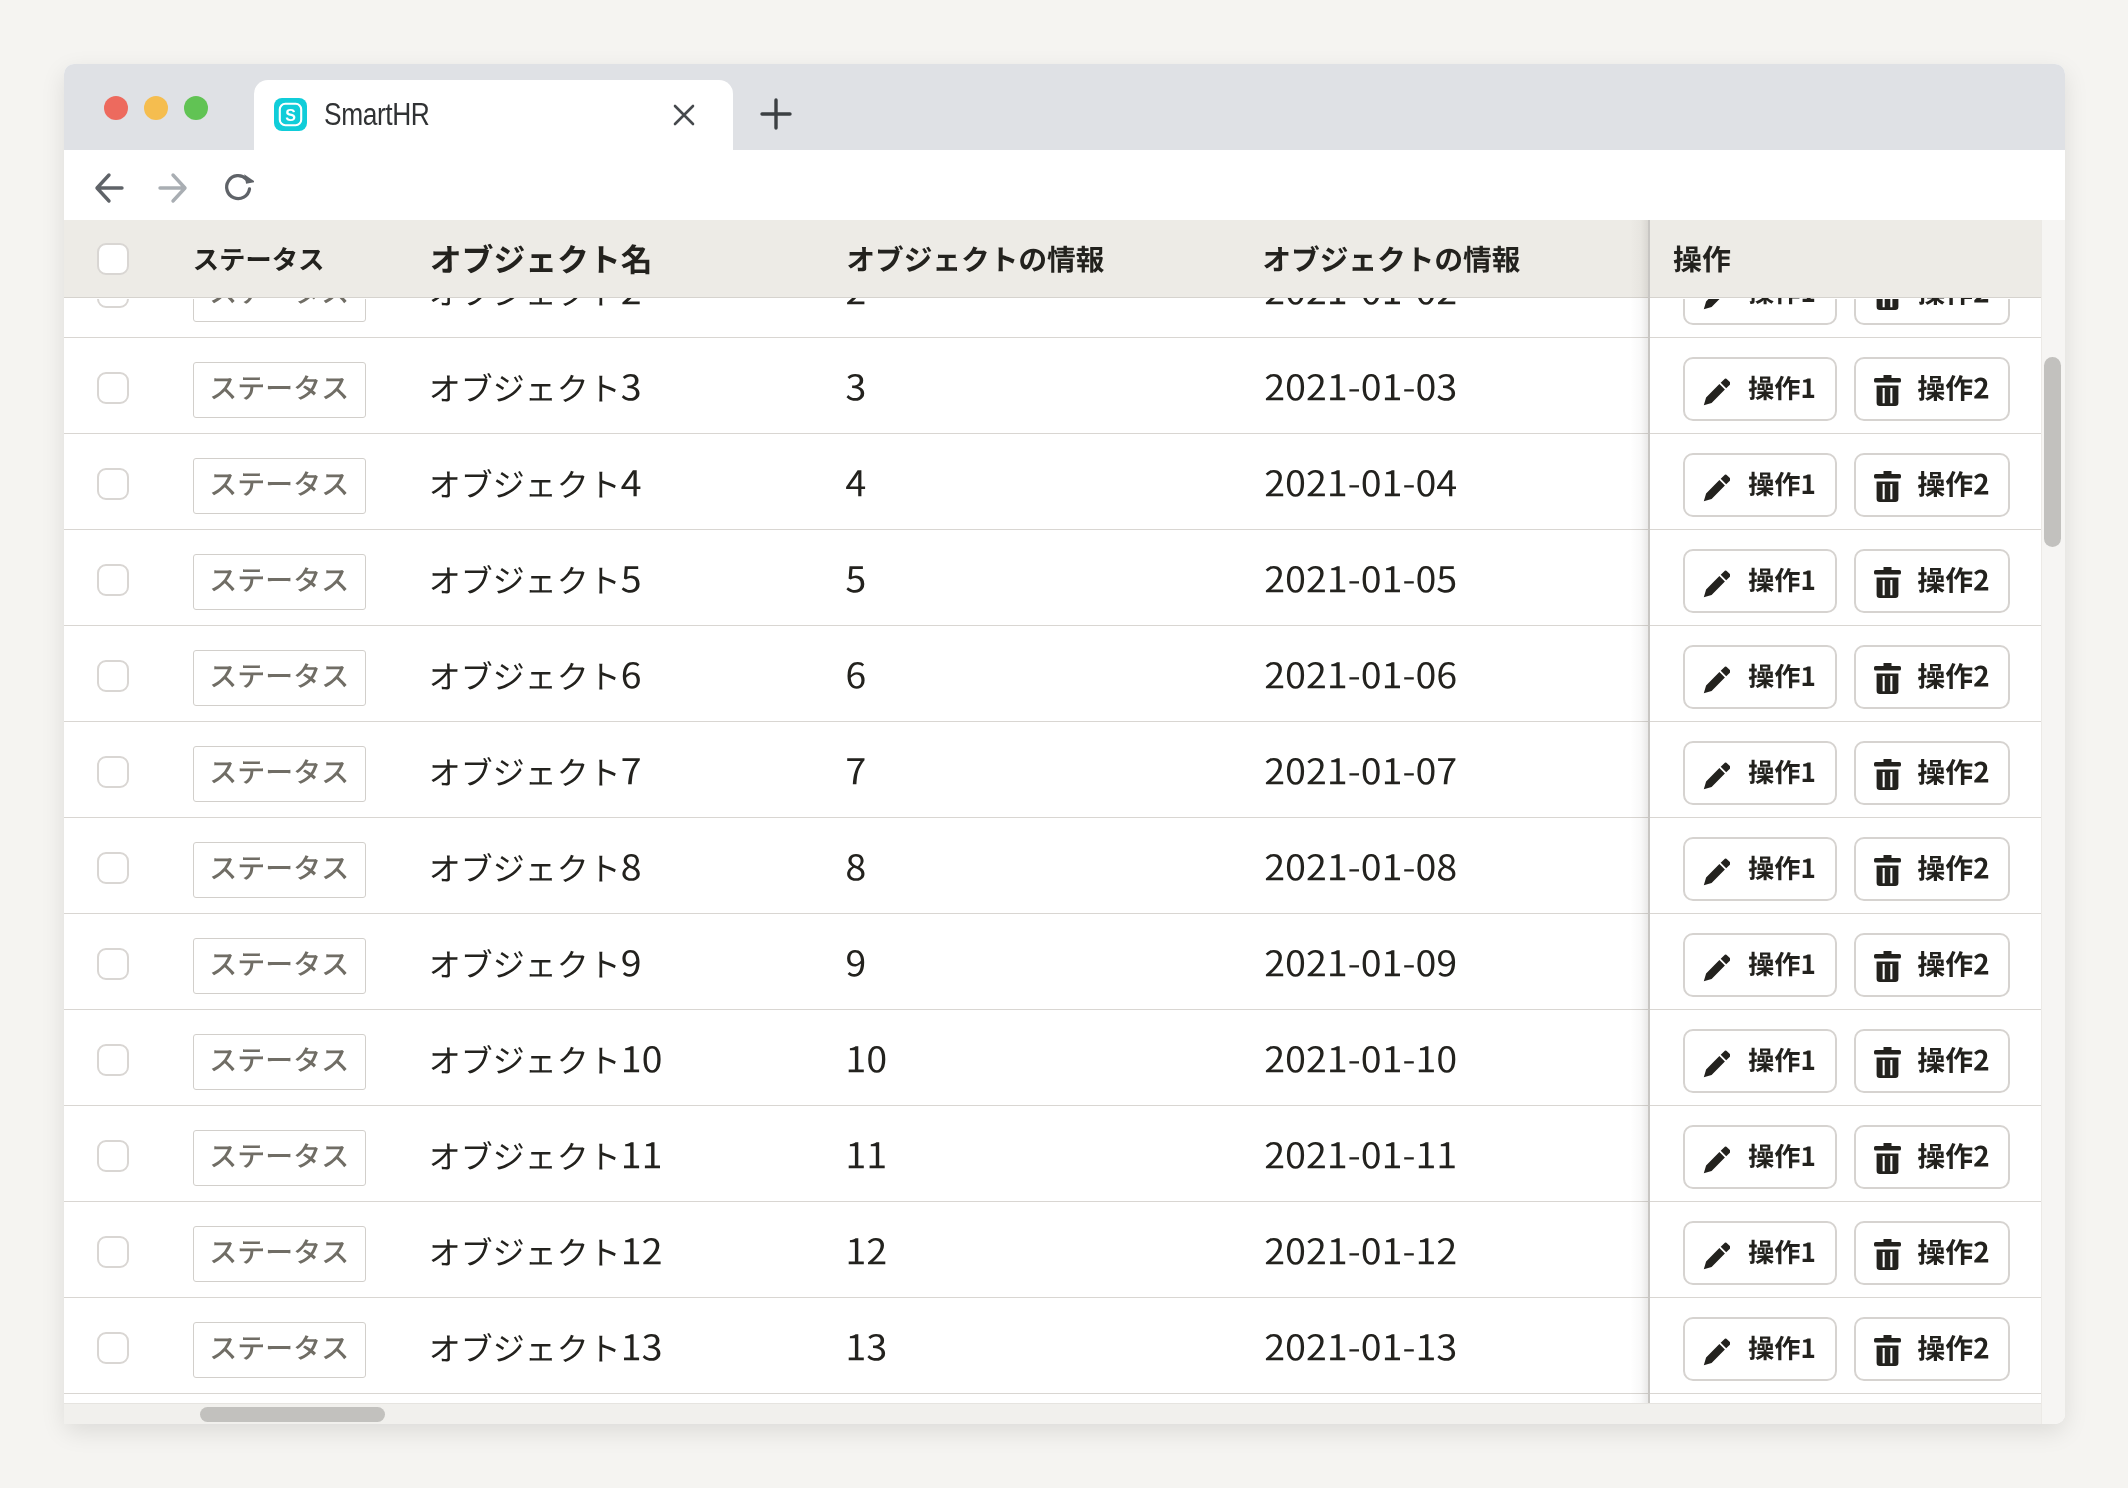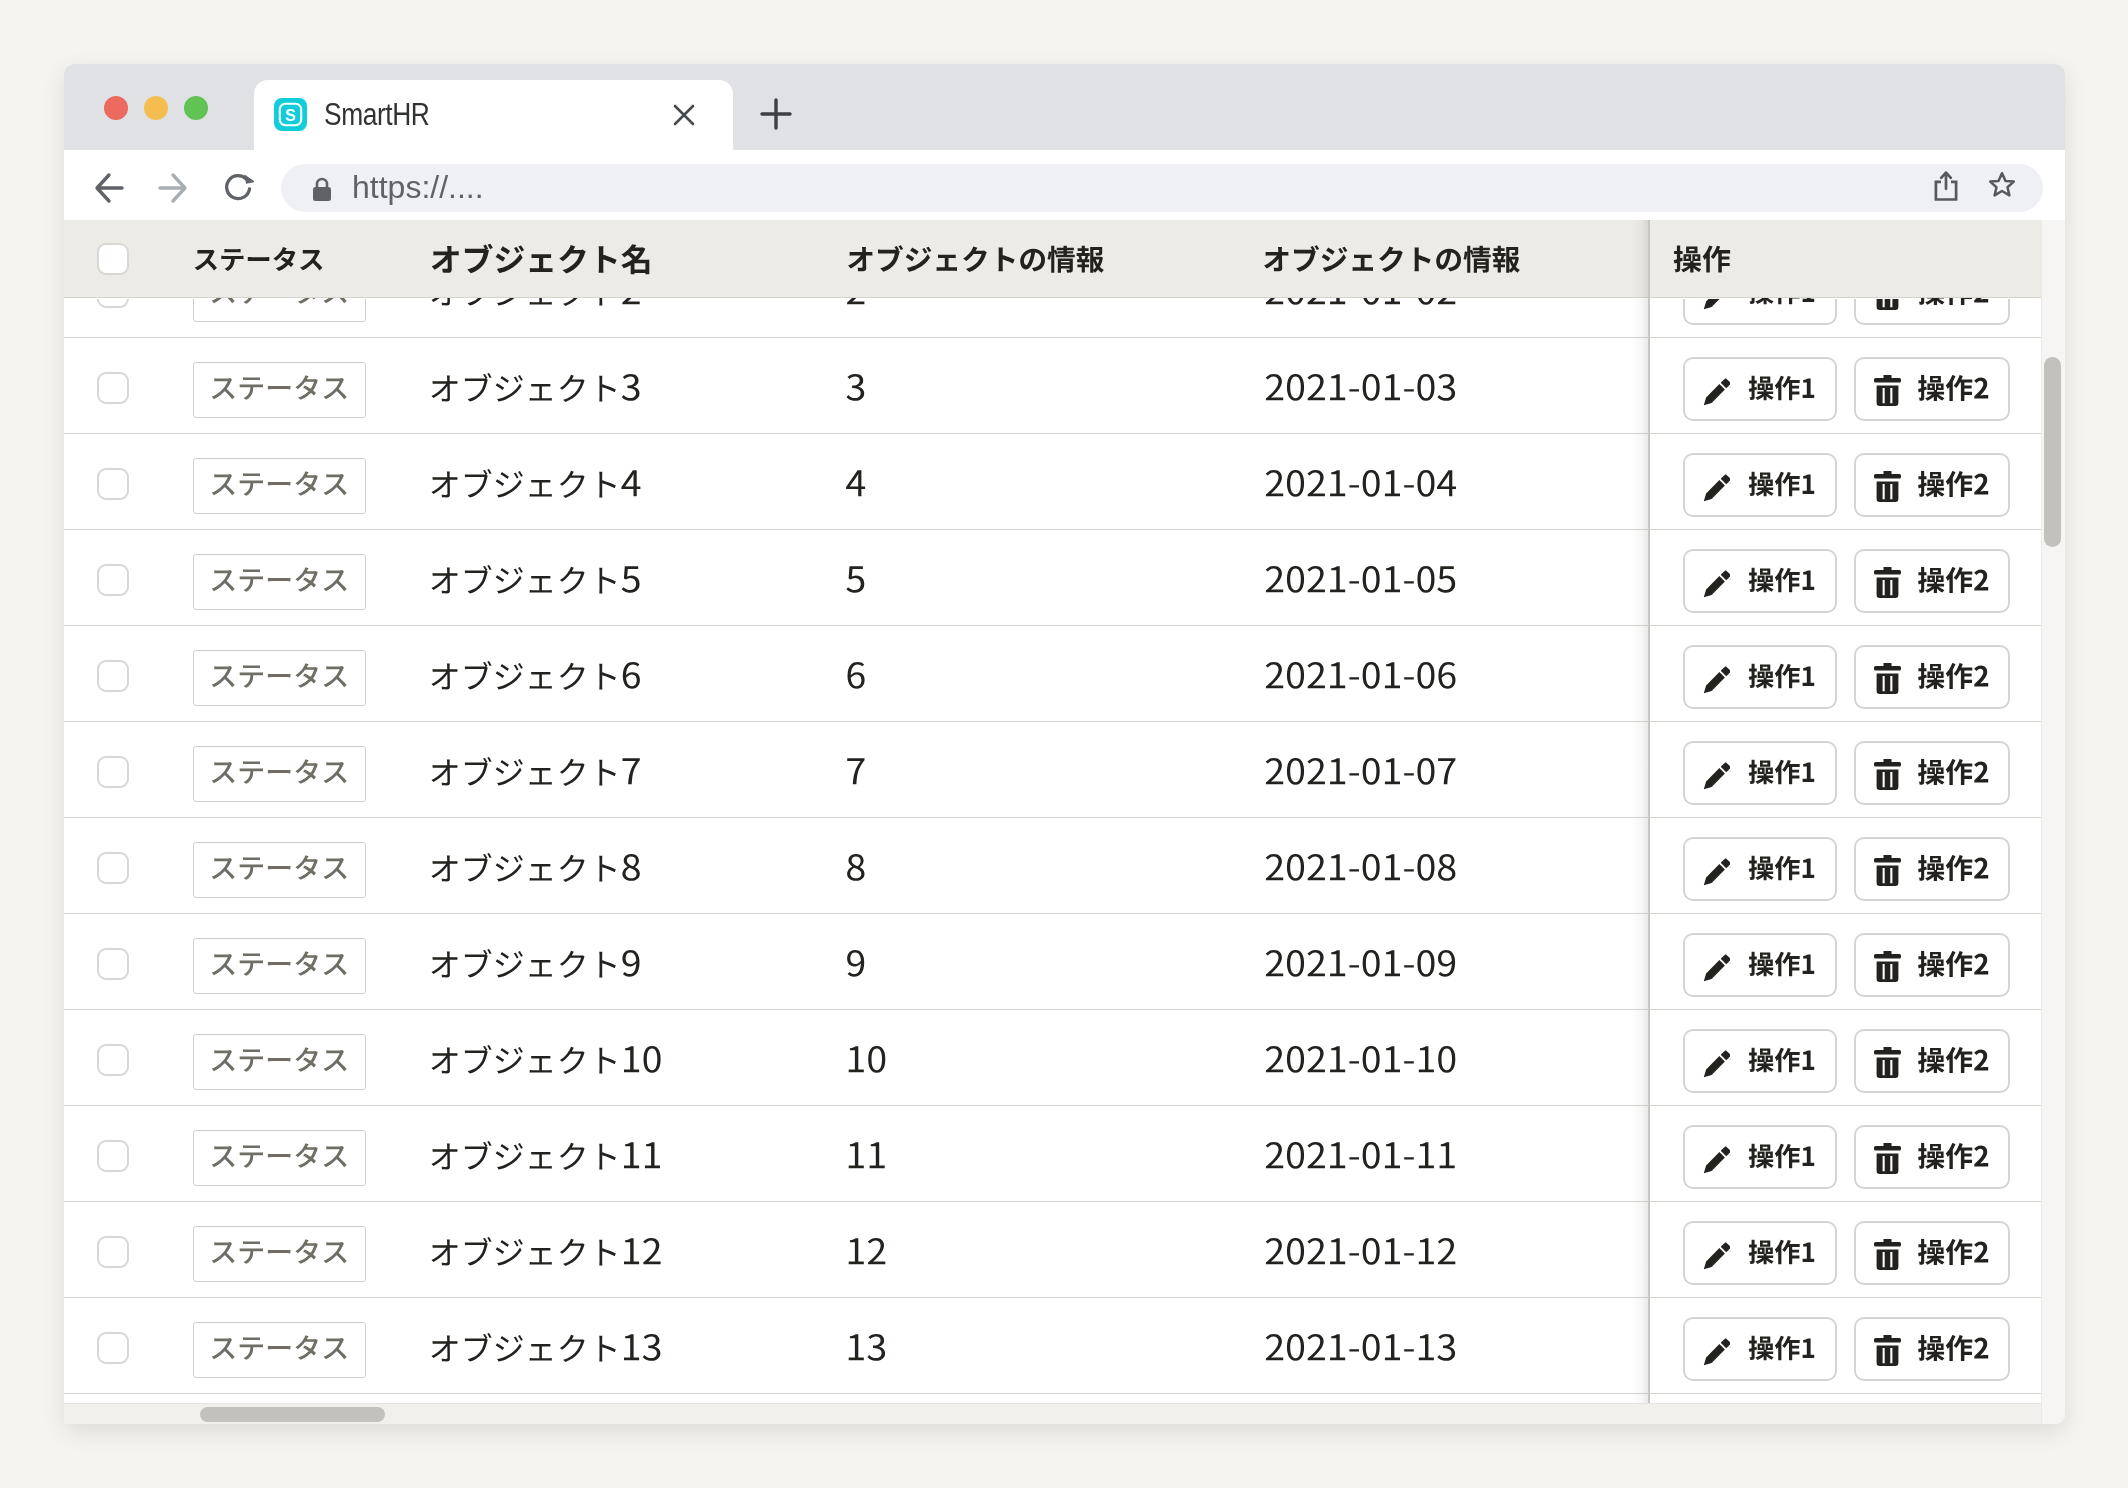--- a/index.html
+++ b/index.html
@@ -55,34 +55,20 @@
   <svg width="30" height="32" viewBox="0 0 30 32" style="position:absolute;left:30px;top:22px">
         <path d="M15 3 3 16l12 13M3.5 16H28" stroke="#5f6368" stroke-width="3.4" fill="none" stroke-linecap="round" stroke-linejoin="round"></path>
       </svg>
   <svg width="30" height="32" viewBox="0 0 30 32" style="position:absolute;left:94px;top:22px">
         <path d="M15 3 27 16 15 29M26.5 16H2" stroke="#a9aeb3" stroke-width="3.4" fill="none" stroke-linecap="round" stroke-linejoin="round"></path>
       </svg>
   <svg width="32" height="32" viewBox="0 0 32 32" style="position:absolute;left:158px;top:23px">
         <path d="M27.5 16a11.5 11.5 0 1 1 -3.2-10" stroke="#5f6368" stroke-width="3.3" fill="none" stroke-linecap="round"></path>
         <path d="M22.2 1.2l1.9 9.6 9.4-1.9z" fill="#5f6368"></path>
       </svg>
-  <div class="pill">
-   <svg width="20" height="28" viewBox="0 0 20 28" style="position:absolute;left:31px;top:12px">
-          <rect x="1" y="11" width="18" height="14" rx="2.5" fill="#5f6368"></rect>
-          <path d="M5 11V8a5 5 0 0 1 10 0v3" stroke="#5f6368" stroke-width="2.6" fill="none"></path>
-        </svg>
-   <span class="url">https://....</span>
-   <svg width="24" height="30" viewBox="0 0 24 30" style="position:absolute;left:1653px;top:7px">
-          <path d="M7 10.8H1.9v17.7h20.2V10.8H17" stroke="#55595e" stroke-width="2.7" fill="none"></path>
-          <path d="M12 2.2v15.6M11.9 1.7 7.2 6.8M12.1 1.7l4.7 5.1" stroke="#55595e" stroke-width="2.7" fill="none" stroke-linecap="round"></path>
-        </svg>
-   <svg width="30" height="30" viewBox="0 0 30 30" style="position:absolute;left:1706px;top:6px">
-          <path d="M15 3.2l3.5 7.7 8.3.7-6.3 5.6 1.9 8.2L15 21l-7.4 4.4 1.9-8.2-6.3-5.6 8.3-.7z" fill="none" stroke="#55595e" stroke-width="2.5" stroke-linejoin="round"></path>
-        </svg>
-  </div>
  </div>
  <div class="thead">
       <div class="cb" style="top:23px"></div>
     </div>
  <div class="tbody">
       <div class="row">
 <div class="cb"></div>
         <div class="st"></div>
 <div class="ab b1">
           <svg width="28" height="32" viewBox="0 0 28 32">

